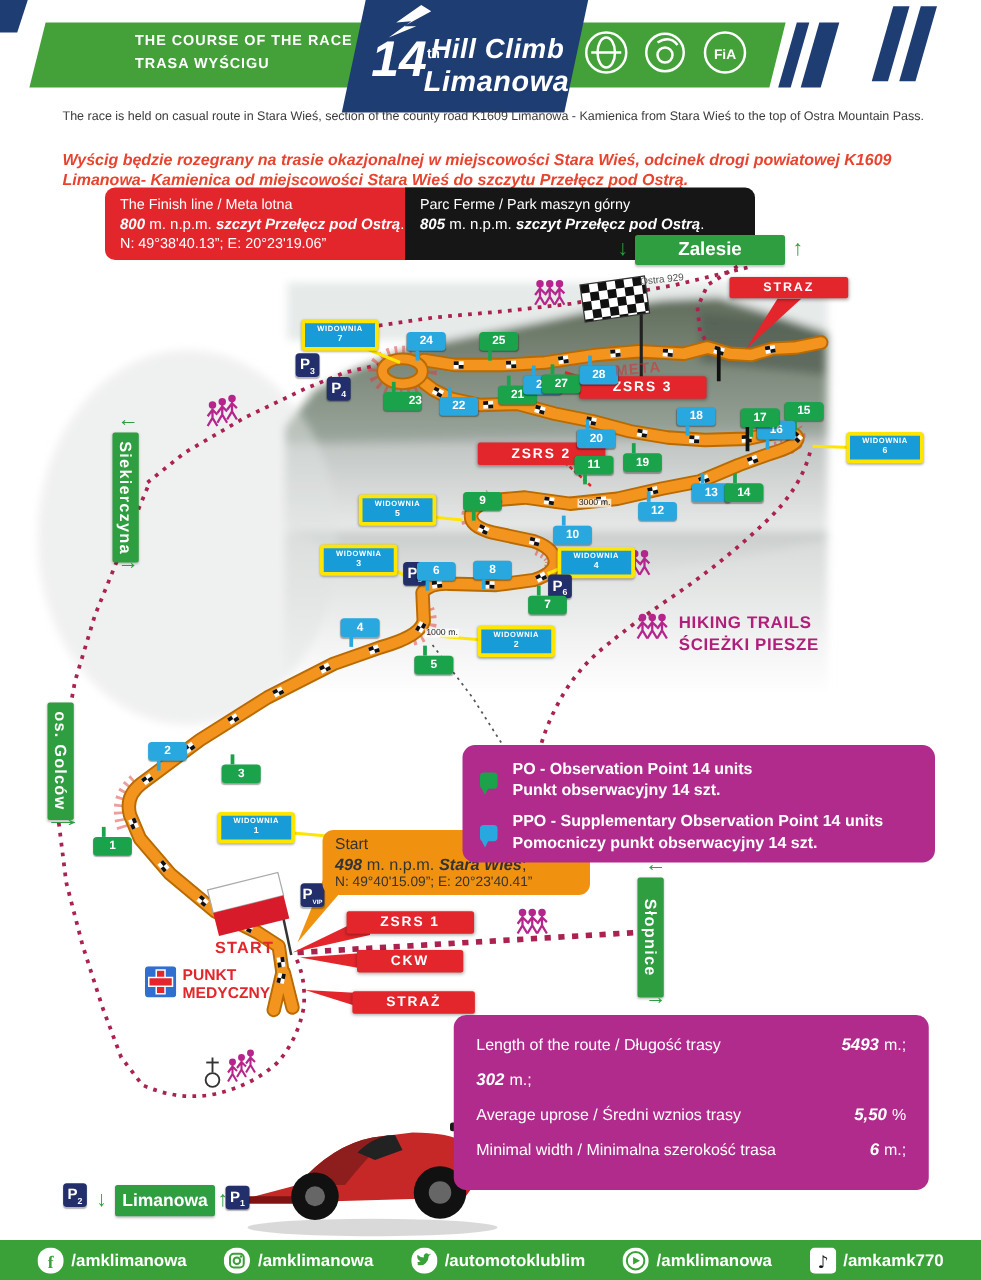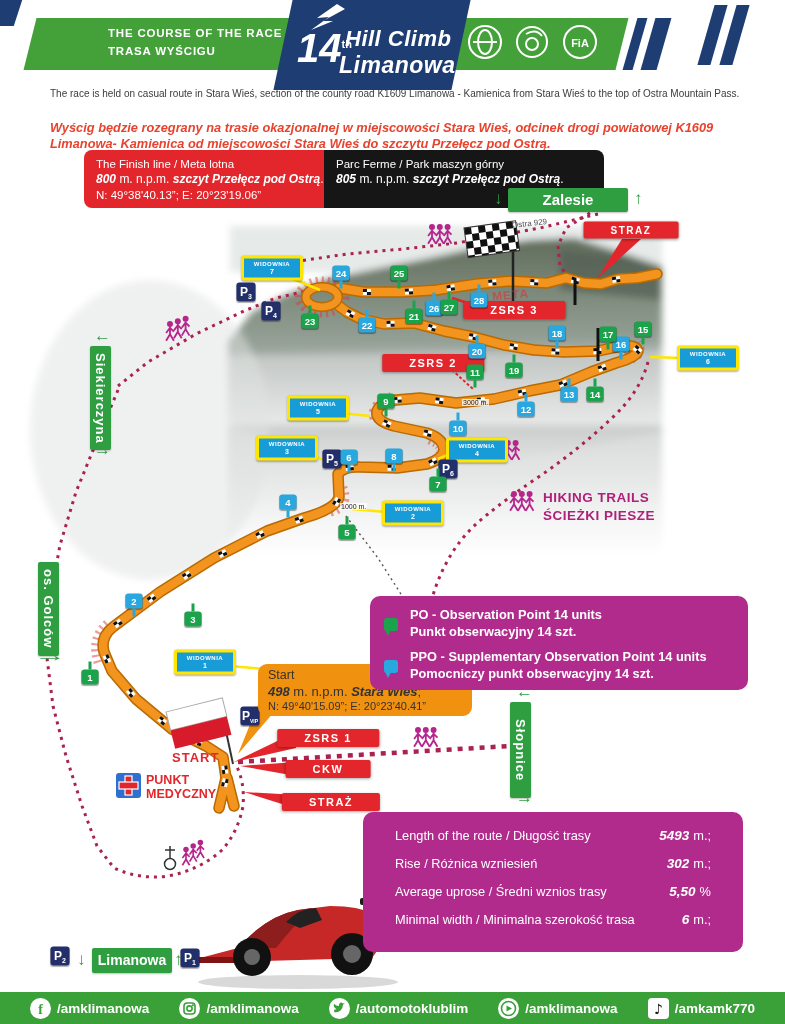--- a/index.html
+++ b/index.html
@@ -27,21 +27,21 @@
   .bx2{font-size:12px;}
   .bx3{font-size:11.5px;}
   .bi{font-weight:bold;font-style:italic;}
   
   .gsign{background:#2f9e41;color:#fff;font-weight:bold;text-align:center;border-radius:2px;box-shadow:0 1px 2px rgba(0,0,0,.25);}
   .zalesie-sign{left:508px;top:188px;width:120px;height:24px;font-size:15px;line-height:24px;}
   .limanowa-sign{left:92px;top:948px;width:80px;height:25px;font-size:14px;line-height:25px;}
   .vsign{position:absolute;background:#2f9e41;color:#fff;font-weight:bold;border-radius:2px;writing-mode:vertical-rl;text-align:center;font-size:13px;padding:6px 3px;letter-spacing:1px;box-shadow:0 1px 2px rgba(0,0,0,.25);}
   .garrow{position:absolute;color:#2f9e41;font-weight:bold;font-size:17px;}
   
-  .pt{position:absolute;width:17px;height:15px;border-radius:3px;color:#fff;font-weight:bold;font-size:9.5px;text-align:center;line-height:15px;transform:translate(-50%,-50%);box-shadow:0 1px 1px rgba(0,0,0,.35);}
+  .pt{position:absolute;width:31px;height:15px;border-radius:3px;color:#fff;font-weight:bold;font-size:9.5px;text-align:center;line-height:15px;transform:translate(-50%,-50%);box-shadow:0 1px 1px rgba(0,0,0,.35);}
   .pt.g{background:#1ba34c;} .pt.b{background:#29a8e0;}
   .pt i{position:absolute;left:7px;width:3px;height:8px;background:inherit;}
   .pt.t-u i{top:-8px;} .pt.t-d i{bottom:-8px;}
   .wid{position:absolute;transform:translate(-50%,-50%);background:#189cd8;border:3px solid #ffe500;border-radius:3px;color:#fff;text-align:center;width:56px;padding:2px 0;line-height:1.15;box-shadow:0 1px 2px rgba(0,0,0,.3);}
   .wid .wl{font-size:6px;font-weight:bold;letter-spacing:.5px;display:block;}
   .wid .wn{font-size:7px;font-weight:bold;display:block;}
   .park{position:absolute;transform:translate(-50%,-50%);width:19px;height:19px;background:#232f6b;color:#fff;border-radius:3px;text-align:center;font-weight:bold;font-size:12px;line-height:19px;box-shadow:0 1px 1px rgba(0,0,0,.3);}
   .park sub{font-size:7px;} .park sub.vip{font-size:5px;letter-spacing:0;}
   .redsign{position:absolute;background:#e3262c;color:#fff;font-weight:bold;text-align:center;border-radius:2px;letter-spacing:1.5px;transform:translate(-50%,-50%);padding:3px 27px;font-size:11px;box-shadow:0 1px 3px rgba(0,0,0,.35);white-space:nowrap;}
   
@@ -55,21 +55,21 @@
   .start-box{left:258px;top:664px;width:214px;height:52px;background:#f19110;border-radius:9px;padding:4px 10px;color:#333;box-sizing:border-box;line-height:1.25;}
   .sb1{font-size:12.5px;}
   .sb2{font-size:13px;}
   .sb3{font-size:11px;}
   
   .legend-box{left:370px;top:596px;width:378px;height:94px;background:#b12b8c;border-radius:10px;padding:10px 14px;box-sizing:border-box;color:#fff;}
   .lg-row{display:flex;margin-bottom:7px;align-items:center;}
   .pin{width:14px;height:13px;border-radius:3px;position:relative;margin:3px 12px 0 0;flex:0 0 14px;}
   .pin:after{content:"";position:absolute;left:1px;bottom:-5px;border-left:3px solid transparent;border-right:3px solid transparent;border-top:6px solid;border-top-color:inherit;color:inherit;}
   .lg-t{font-weight:bold;font-size:12.8px;line-height:1.35;}
-  .stats-box{left:363px;top:812px;width:380px;height:140px;background:#b12b8c;border-radius:10px;color:#fff;padding:16px 32px 0;box-sizing:border-box;}
+  .stats-box{left:363px;top:812px;width:380px;height:140px;background:#b12b8c;border-radius:10px;color:#fff;padding:16px 18px 0;box-sizing:border-box;}
   .st-row{display:flex;font-size:12.8px;margin-bottom:13px;align-items:baseline;}
   .st-lab{flex:1;}
   .st-num{font-weight:bold;font-style:italic;font-size:13.5px;}
   .st-unit{margin-left:4px;}
   
   .footer{left:0;top:992px;width:785px;height:32px;background:#3aa138;display:flex;align-items:center;justify-content:space-evenly;}
   .f-item{display:flex;align-items:center;gap:6px;color:#fff;font-weight:bold;font-size:13.5px;}
   svg{display:block;}
 </style>
 </head>
@@ -545,21 +545,21 @@
       <div class="pt b t-u" style="left: 569px; top: 394px;">13<i></i></div>
       <div class="pt g t-u" style="left: 595px; top: 394px;">14<i></i></div>
       <div class="pt g t-d" style="left: 643px; top: 329px;">15<i></i></div>
       <div class="pt b t-d" style="left: 621px; top: 344px;">16<i></i></div>
       <div class="pt g t-d" style="left: 608px; top: 334px;">17<i></i></div>
       <div class="pt b t-d" style="left: 557px; top: 333px;">18<i></i></div>
       <div class="pt g t-u" style="left: 514px; top: 370px;">19<i></i></div>
       <div class="pt b t-u" style="left: 477px; top: 351px;">20<i></i></div>
       <div class="pt g t-u" style="left: 414px; top: 316px;">21<i></i></div>
       <div class="pt b t-u" style="left: 367px; top: 325px;">22<i></i></div>
-      <div class="pt g t-u" style="left: 310px; top: 321px;">23<i></i></div>
+      <div class="pt g t-u" style="left: 322px; top: 321px; text-align: right;">23<i></i></div>
       <div class="pt b t-d" style="left: 341px; top: 273px;">24<i></i></div>
       <div class="pt g t-d" style="left: 399px; top: 273px;">25<i></i></div>
       <div class="pt b t-u" style="left: 434px; top: 308px;">26<i></i></div>
       <div class="pt g t-u" style="left: 449px; top: 307px;">27<i></i></div>
       <div class="pt b t-u" style="left: 479px; top: 300px;">28<i></i></div>
     </div>
 
   <div class="abs start-lb">START</div>
   <div class="abs meta-lb">META</div>
   <svg class="abs" style="left:116px;top:773px;" width="25" height="25">
@@ -602,21 +602,20 @@
     </div>
   </div>
 
   <div class="abs stats-box">
     <div class="st-row">
         <span class="st-lab">Length of the route / Długość trasy</span>
         <span class="st-num">5493</span>
         <span class="st-unit">m.;</span>
       </div>
     <div class="st-row">
-        <span class="st-lab">Rise / Różnica wzniesień</span>
         <span class="st-num">302</span>
         <span class="st-unit">m.;</span>
       </div>
     <div class="st-row">
         <span class="st-lab">Average uprose / Średni wznios trasy</span>
         <span class="st-num">5,50</span>
         <span class="st-unit">%</span>
       </div>
     <div class="st-row">
         <span class="st-lab">Minimal width / Minimalna szerokość trasa</span>

